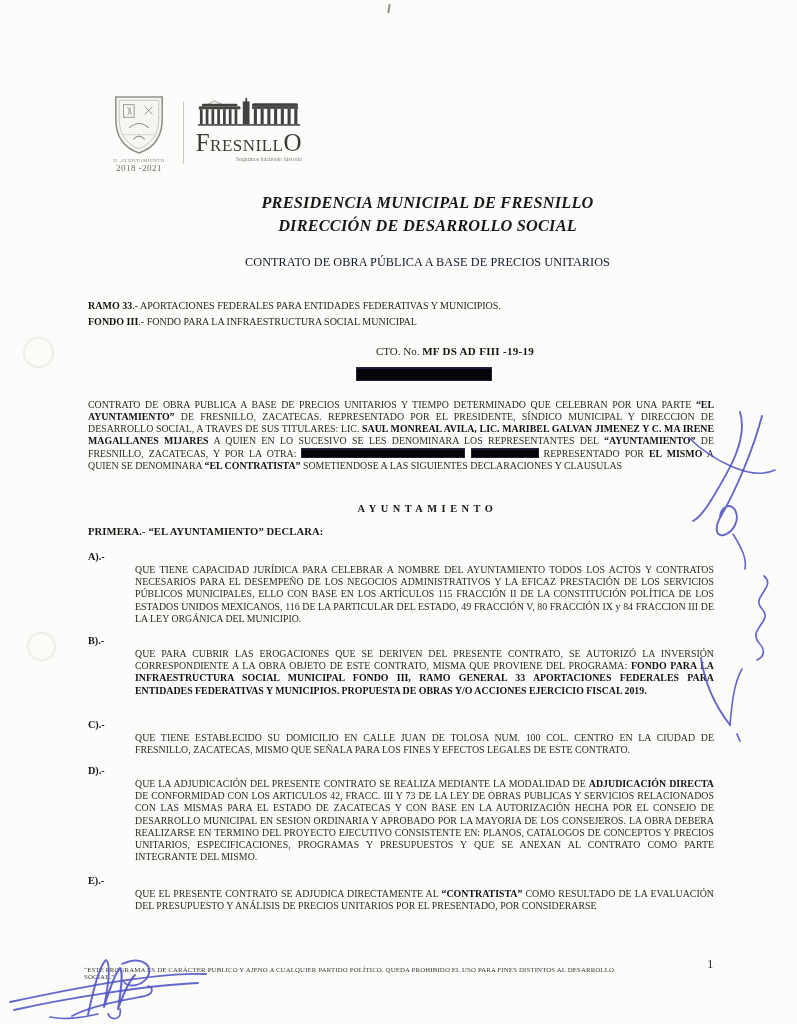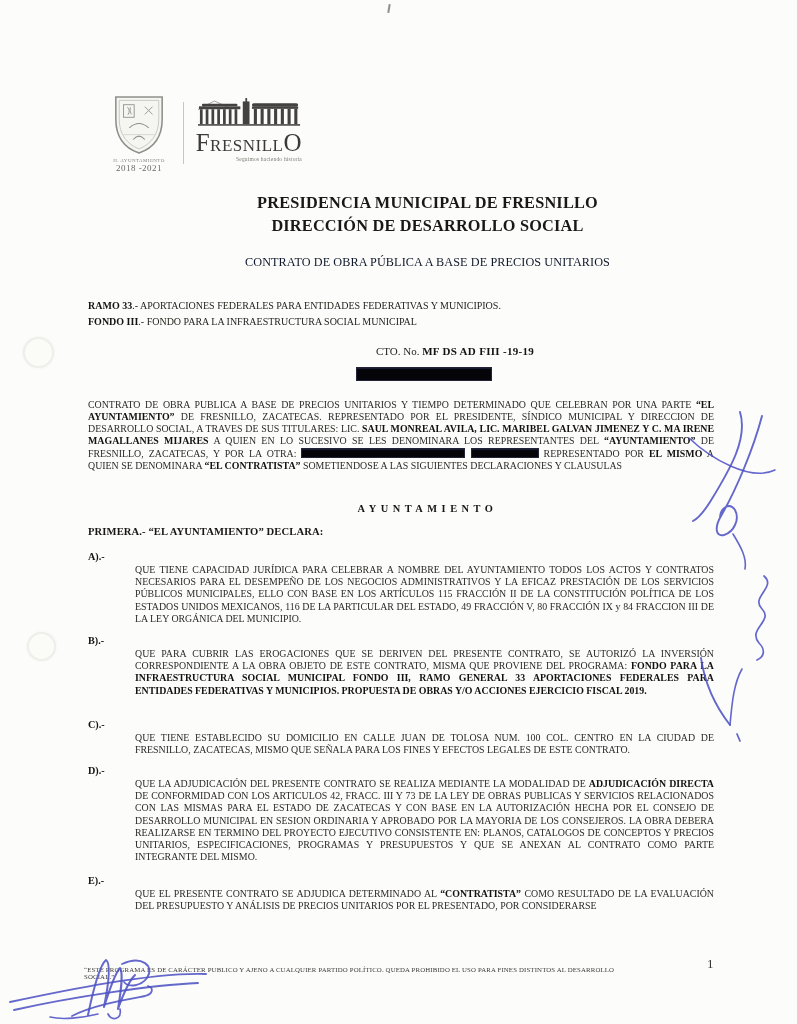--- a/index.html
+++ b/index.html
@@ -23,21 +23,21 @@
   .shield-cap1 { font-size:5px; color:#85847f; letter-spacing:.4px; margin-top:2px; }
   .shield-cap2 { font-size:9px; color:#6b6a66; letter-spacing:.5px; }
   .logo-divider { width:1px; height:62px; background:#c7c7c1; margin:8px 3px 0 4px; }
   .fresnillo-block { width:112px; text-align:right; margin-left:3px; margin-top:4px; }
   .wordmark { font-size:17px; color:#3b3a37; line-height:1; letter-spacing:.5px; margin-top:-1px; white-space:nowrap; }
   .wordmark .big { font-size:25px; }
   .tagline { font-size:5.5px; color:#7c7b76; margin-top:1px; letter-spacing:.2px; }
 
   
   .title-block { position:absolute; left:140px; top:191px; width:575px; text-align:center; }
-  .doc-title { font-weight:bold; font-size:16.3px; line-height:23px; color:#191816; letter-spacing:.2px; }
+  .doc-title { font-weight:bold; font-size:16.3px; line-height:23px; color:#191816; letter-spacing:.2px;font-style:italic; }
   .doc-subtitle { font-weight:normal; font-size:12.2px; margin-top:18px; color:#0f172a; letter-spacing:.1px; }
 
   .program-block { position:absolute; left:88px; top:298px; width:632px; font-size:10px; line-height:15.5px; color:#25241f; }
   .program-block b { color:#141310; }
 
   .cto-line { position:absolute; left:140px; top:345px; width:630px; text-align:center; font-size:11px; color:#25241f; }
   .cto-line b { color:#141310; letter-spacing:.3px;text-align:right; }
 
   .redaction { background:#050509; border:1px solid #232338; box-shadow:inset 0 1px 1px rgba(70,80,140,.35); }
   .redact-cto { position:absolute; left:356px; top:367px; width:136px; height:14px; }
@@ -168,21 +168,21 @@
     <p><span>QUE TIENE  ESTABLECIDO SU DOMICILIO EN  CALLE JUAN DE TOLOSA NUM. 100 COL. CENTRO EN LA CIUDAD DE FRESNILLO, ZACATECAS, MISMO QUE SEÑALA PARA LOS FINES  Y EFECTOS LEGALES DE  ESTE CONTRATO.</span><b></b><span></span></p>
   </div>
 
   <div class="decl-item item-d">
     <div class="label">D).-</div>
     <p><span>QUE LA ADJUDICACIÓN DEL PRESENTE CONTRATO SE REALIZA MEDIANTE LA MODALIDAD DE </span><b>ADJUDICACIÓN DIRECTA</b><span> DE CONFORMIDAD CON LOS ARTICULOS 42, FRACC. III Y 73 DE LA LEY DE OBRAS PUBLICAS Y SERVICIOS RELACIONADOS CON LAS MISMAS PARA EL ESTADO DE ZACATECAS Y CON  BASE EN LA AUTORIZACIÓN  HECHA POR EL CONSEJO DE DESARROLLO MUNICIPAL EN SESION ORDINARIA Y APROBADO POR LA MAYORIA DE LOS CONSEJEROS. LA OBRA DEBERA REALIZARSE EN TERMINO DEL PROYECTO EJECUTIVO CONSISTENTE EN: PLANOS, CATALOGOS DE CONCEPTOS Y PRECIOS UNITARIOS, ESPECIFICACIONES, PROGRAMAS Y PRESUPUESTOS Y QUE SE ANEXAN AL CONTRATO COMO PARTE INTEGRANTE DEL MISMO.</span></p>
   </div>
 
   <div class="decl-item item-e">
     <div class="label">E).-</div>
-    <p><span>QUE EL PRESENTE CONTRATO SE ADJUDICA DETERMINADO AL </span><b>“CONTRATISTA”</b><span> COMO RESULTADO DE LA EVALUACIÓN DEL PRESUPUESTO Y ANÁLISIS DE PRECIOS UNITARIOS POR EL PRESENTADO, POR CONSIDERARSE</span></p>
+    <p><span>QUE EL PRESENTE CONTRATO SE ADJUDICA DIRECTAMENTE AL </span><b>“CONTRATISTA”</b><span> COMO RESULTADO DE LA EVALUACIÓN DEL PRESUPUESTO Y ANÁLISIS DE PRECIOS UNITARIOS POR EL PRESENTADO, POR CONSIDERARSE</span></p>
   </div>
 
   <div class="footer-line">“ESTE PROGRAMA ES DE CARÁCTER PUBLICO Y AJENO A CUALQUIER PARTIDO POLÍTICO. QUEDA PROHIBIDO EL USO PARA FINES DISTINTOS AL DESARROLLO SOCIAL.”</div>
   <div class="page-number">1</div>
 
   <svg class="ink ink-right" width="118" height="348" viewBox="0 0 118 348">
     <path d="M64 6 C72 32 55 62 34 96 C27 107 21 113 17 115" stroke-width="1.9"></path>
     <path d="M13 32 C34 52 74 76 99 64" stroke-width="1.6"></path>
     <path d="M86 10 C77 44 60 84 45 110 C38 122 40 131 48 129 C58 126 64 113 59 104 C54 96 45 101 44 111" stroke-width="1.9"></path>
     <path d="M57 128 C65 141 71 152 69 163" stroke-width="1.6"></path>

